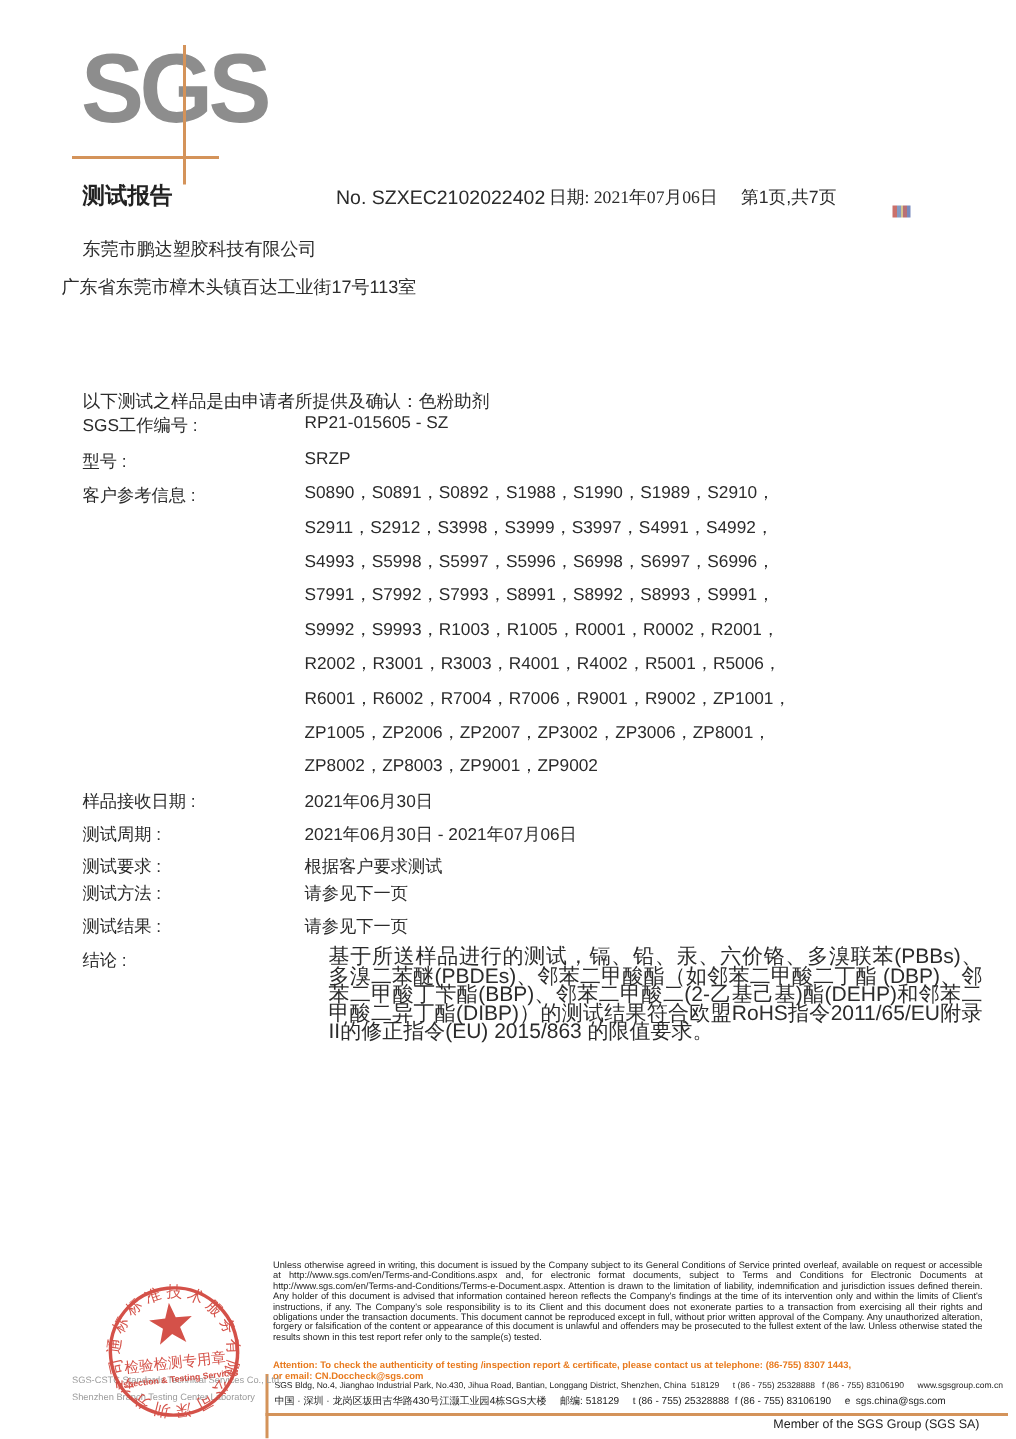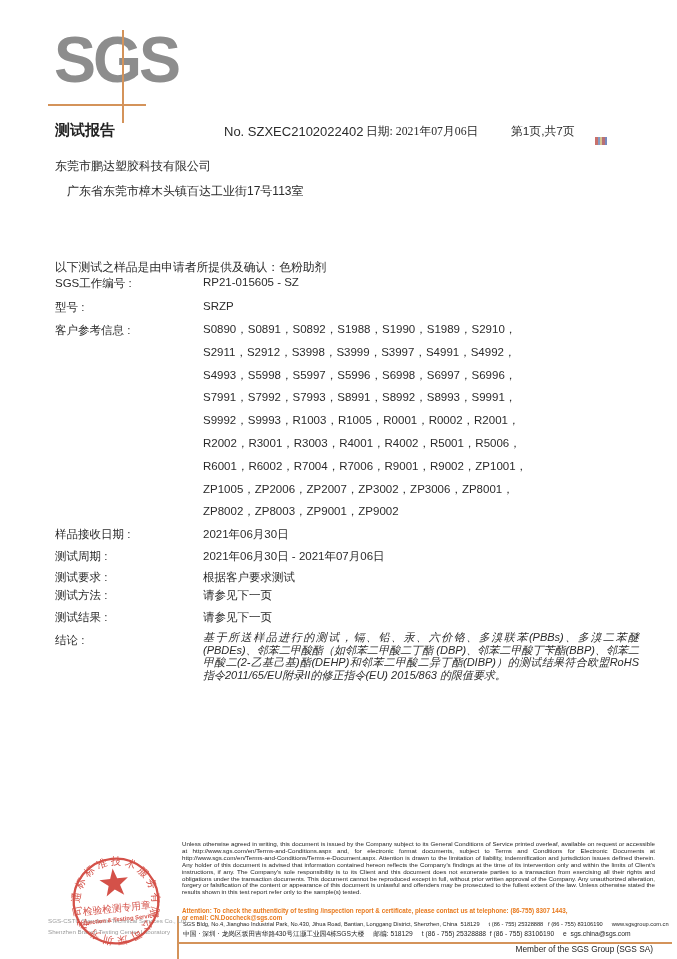--- a/index.html
+++ b/index.html
@@ -18,38 +18,38 @@
   }
   .crosshair-h { position:absolute; background:#d4935a; height:2px; }
   .crosshair-v { position:absolute; background:#d4935a; width:2px; }
   .hline-top { left:48px; top:104px; width:98px; }
   .vline-top { left:122px; top:30px; height:93px; }
 
   .title-row { position:absolute; top:121px; left:0; width:100%; }
   .doc-title { position:absolute; left:55px; top:0; font-size:15px; font-weight:bold; color:#222; }
   .report-no { position:absolute; left:224px; top:3px; font-size:13px; }
   .report-date { position:absolute; left:366px; top:3px; font-size:11.8px;font-family:Liberation Serif, serif; }
-  .page-info { position:absolute; left:511px; top:3px; font-size:11.8px; }
+  .page-info { position:absolute; left:494px; top:3px; font-size:11.8px; }
 
   
   .company { position:absolute; left:55px; top:158px; font-size:12px; }
-  .address { position:absolute; left:67px; top:183px; font-size:12px; }
+  .address { position:absolute; left:41px; top:183px; font-size:12px; }
   .statement { position:absolute; left:55px; top:260px; font-size:11.8px; }
 
   
   .frow { position:absolute; left:0; width:100%; font-size:11.5px; }
   .flabel { position:absolute; left:55px; white-space:nowrap; }
   .fvalue { position:absolute; left:203px; white-space:nowrap; }
   .ref-lines {
     position:absolute; left:203px; top:318px; width:440px;
     font-size:11.5px; line-height:22.8px; white-space:nowrap;
   }
   .conclusion-text {
-    position:absolute; left:203px; top:631px; width:436px;
-    font-size:11px; line-height:12.5px; text-align:justify; white-space:normal;font-style:italic;
+    position:absolute; left:219px; top:631px; width:436px;
+    font-size:14px; line-height:12.5px; text-align:justify; white-space:normal;
   }
 
   
   .artifact {
     position:absolute; left:595px; top:137px; width:12px; height:8px; opacity:.75;
     background:linear-gradient(90deg,#b8413a 0 25%,#5a7ab0 25% 45%,#c8b06a 45% 60%,#a04048 60% 80%,#4a62a8 80% 100%);
   }
 
   
   .disclaimer {

